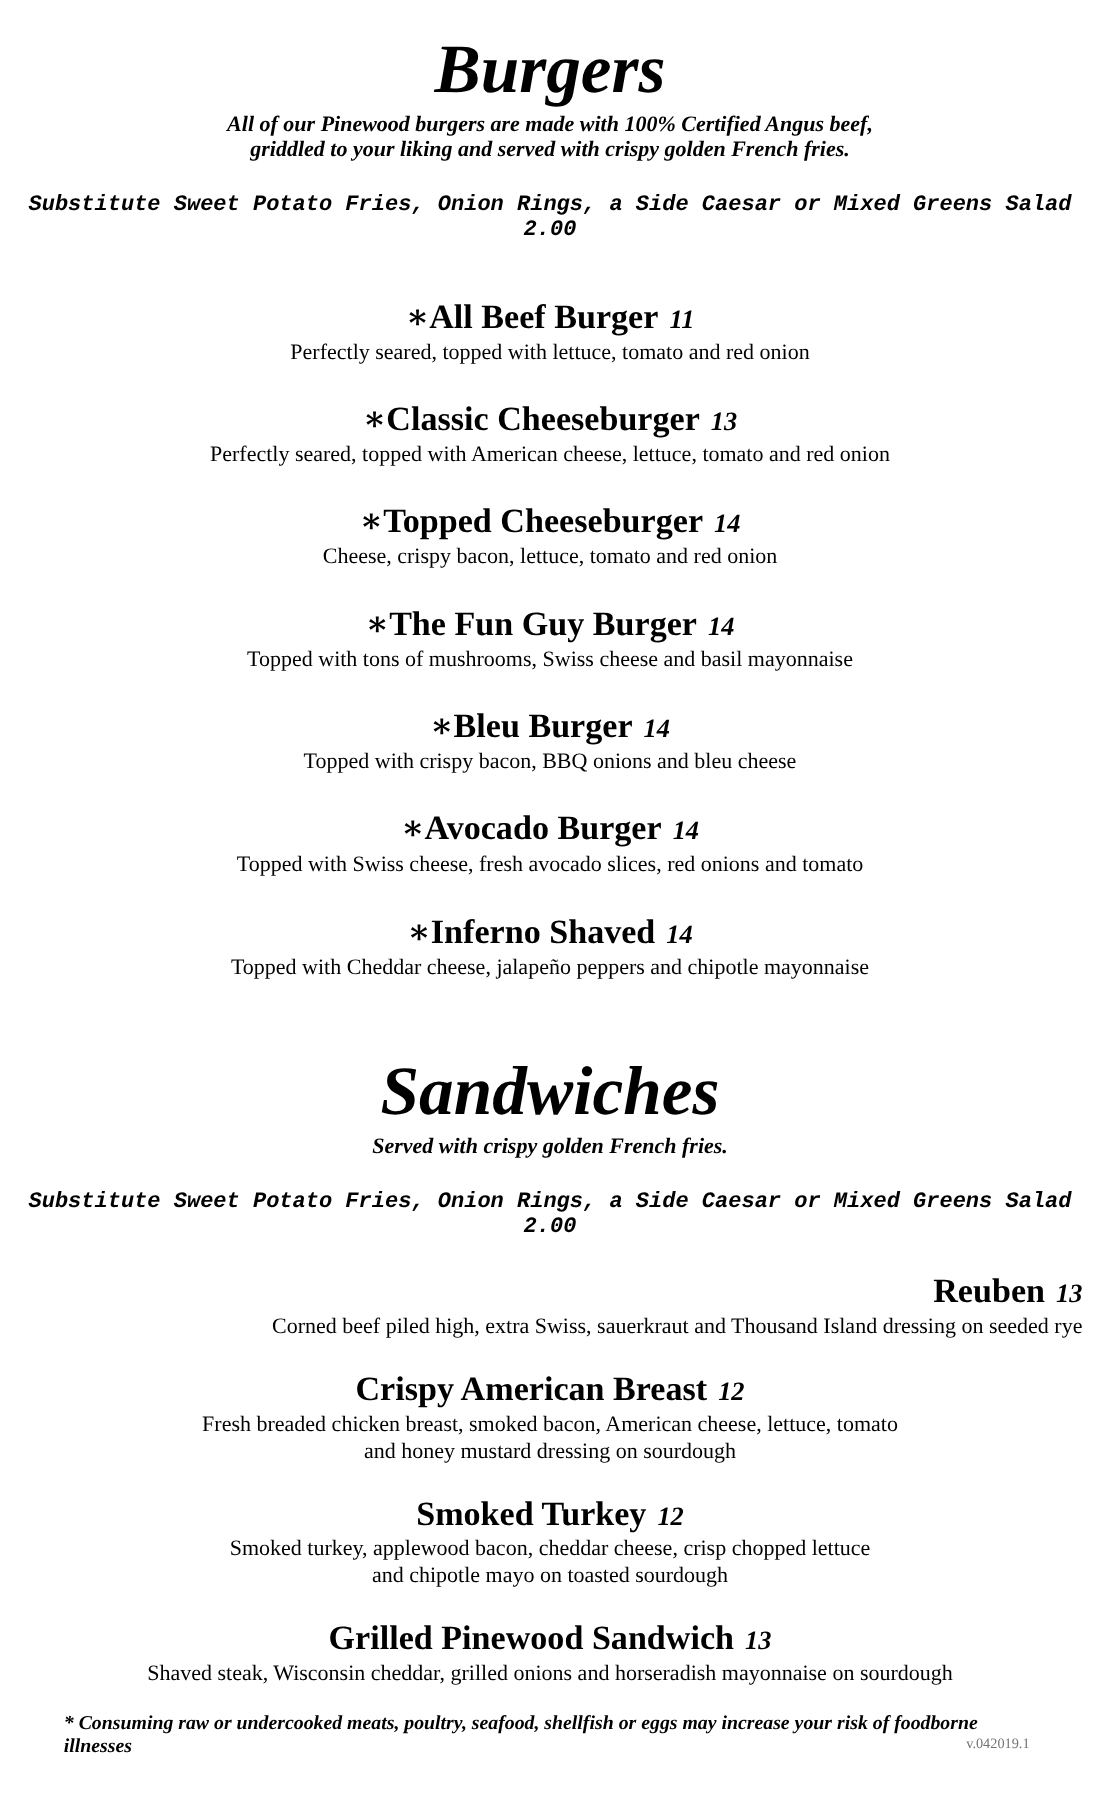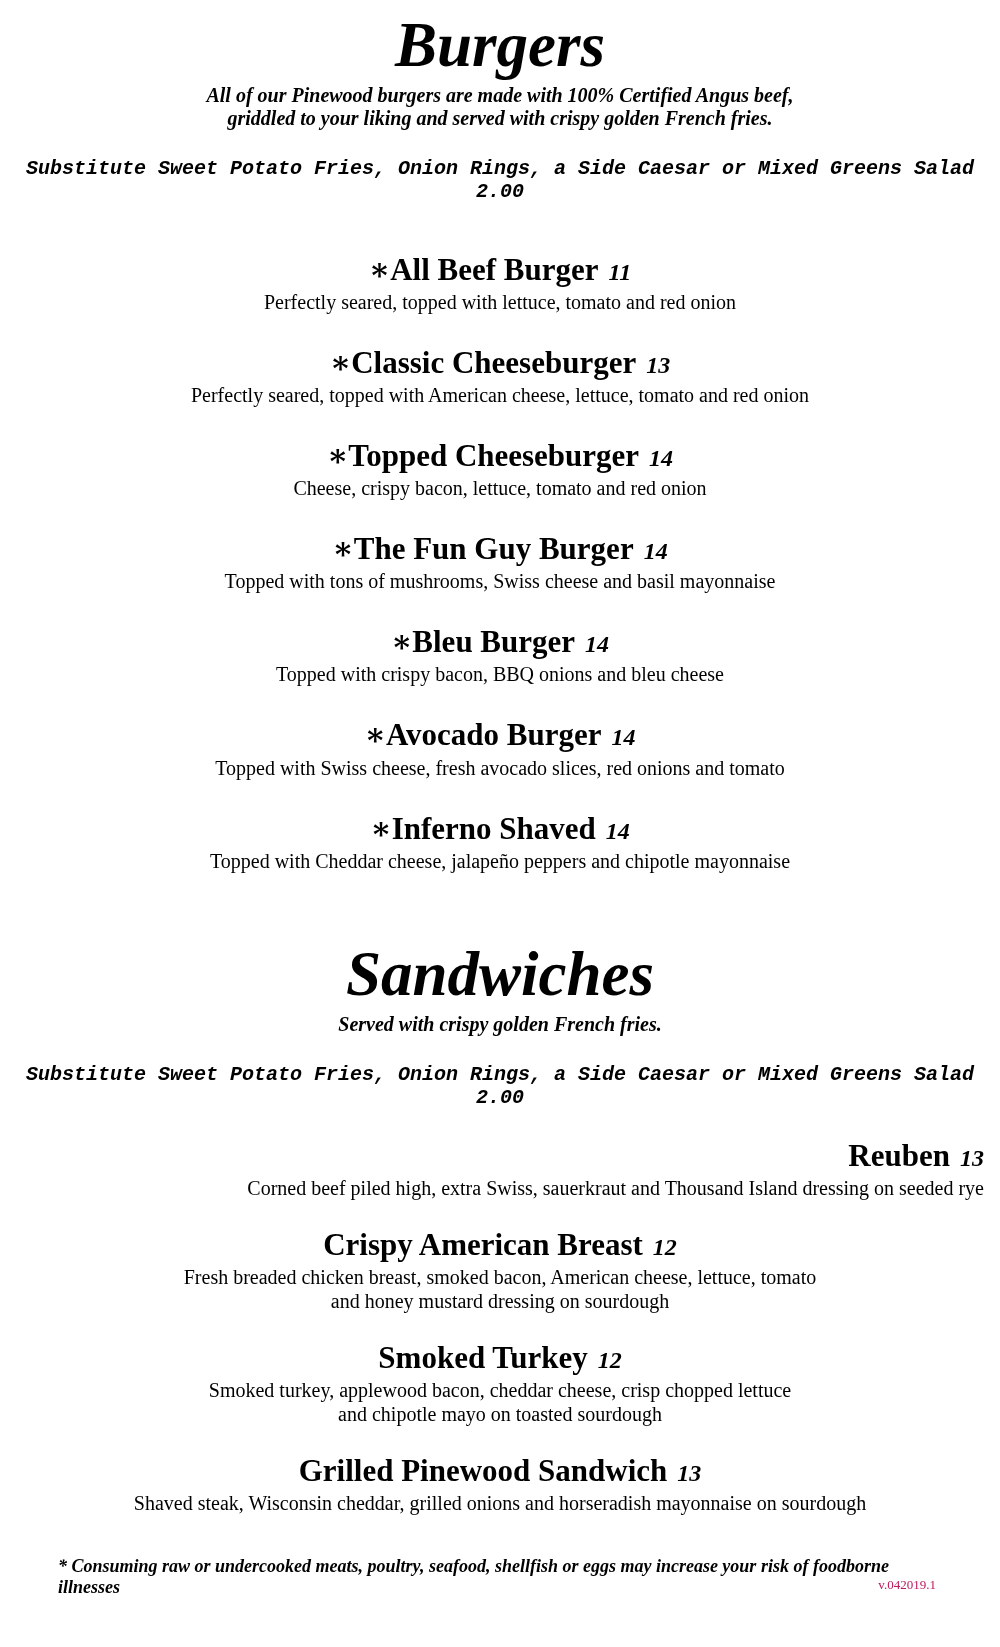--- a/index.html
+++ b/index.html
@@ -7,21 +7,21 @@
     margin: 0; padding: 0;
     background: #ffffff;
     color: #000000;
     font-family: "Liberation Serif", "DejaVu Serif", serif;
   }
   body {
     width: 1000px; height: 1647px;
     position: relative;
     overflow: hidden;
   }
-  .menu { text-align: center; padding-top: 14px; }
+  .menu { text-align: center; padding-top: 32px; }
 
   .section-title {
     font-size: 63px;
     font-weight: bold;
     font-style: italic;
     line-height: 1.0;
     margin: 0;
     letter-spacing: 0px;
   }
   .section-subtitle {
@@ -76,21 +76,21 @@
     font-size: 18px;
     font-weight: bold;
     font-style: italic;
     margin: 0;
   }
   .version {
     position: absolute;
     right: 64px;
     top: 1577px;
     font-size: 13px;
-    color: #be185d;
+    color: #737373;
     margin: 0;
   }
 </style>
 </head>
 <body>
 
 <main class="menu">
 
   <section class="burger-section">
     <h1 class="section-title">Burgers</h1>

